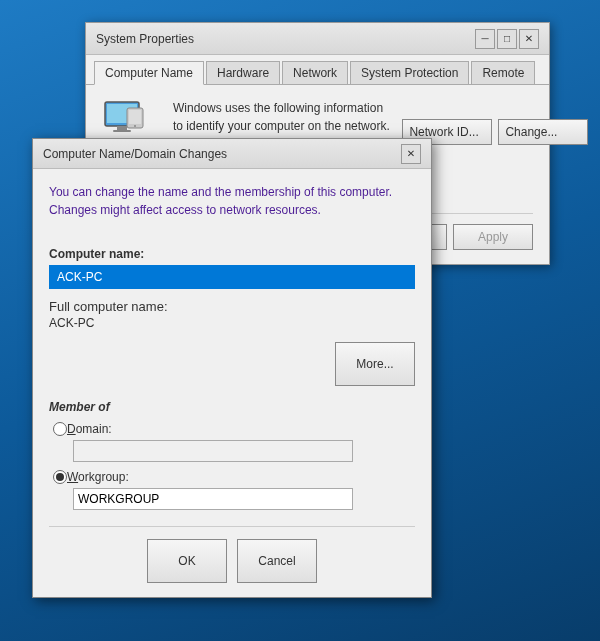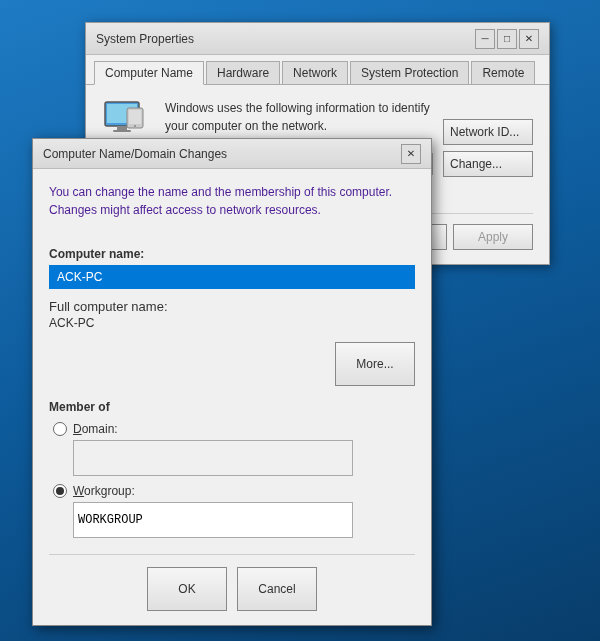--- a/index.html
+++ b/index.html
@@ -93,21 +93,21 @@
     }
 
     
     .window-content {
       padding: 14px 16px;
       background: #f0f0f0;
     }
 
     .computer-info-row {
       display: flex;
-      gap: 15px;
+      gap: 23px;
       margin-bottom: 14px;
     }
 
     .computer-icon {
       width: 48px;
       height: 40px;
       flex-shrink: 0;
       display: flex;
       align-items: center;
       justify-content: center;
@@ -187,21 +187,21 @@
 
     
     .main-content {
       display: flex;
       gap: 10px;
     }
 
     .left-area { flex: 1; }
     .right-area {
       display: flex;
-      flex-direction: column;
+      flex-direction: row;
       gap: 6px;
       padding-top: 20px;
     }
 
     
     .domain-dialog {
       position: absolute;
       top: 138px;
       left: 32px;
       width: 400px;
@@ -276,33 +276,33 @@
       display: flex;
       justify-content: flex-end;
       margin-bottom: 14px;
     }
 
     .member-of-label {
       font-size: 12px;
       font-weight: bold;
       color: #333;
       margin-bottom: 8px;
+      font-style: italic;
     }
 
     .radio-group {
       display: flex;
       flex-direction: column;
       gap: 8px;
       margin-left: 4px;
     }
 
     .radio-row {
       display: flex;
       align-items: center;
-      gap: 6px;
     }
 
     .radio-btn {
       width: 14px;
       height: 14px;
       border-radius: 50%;
       border: 1px solid #666;
       background: white;
       display: flex;
       align-items: center;
@@ -319,28 +319,27 @@
       background: #333;
     }
 
     .radio-label {
       font-size: 12px;
       color: #333;
     }
 
     .radio-input {
       width: 280px;
-      height: 36px;
+      height: 22px;
       border: 1px solid #aaa;
       background: white;
       padding: 2px 4px;
       font-size: 12px;
       margin-top: 4px;
       margin-left: 20px;
-      font-family: Liberation Mono, monospace;
     }
 
     .radio-input.disabled {
       background: #f0f0f0;
       color: #999;
     }
 
     .dialog-bottom-buttons {
       display: flex;
       justify-content: center;

